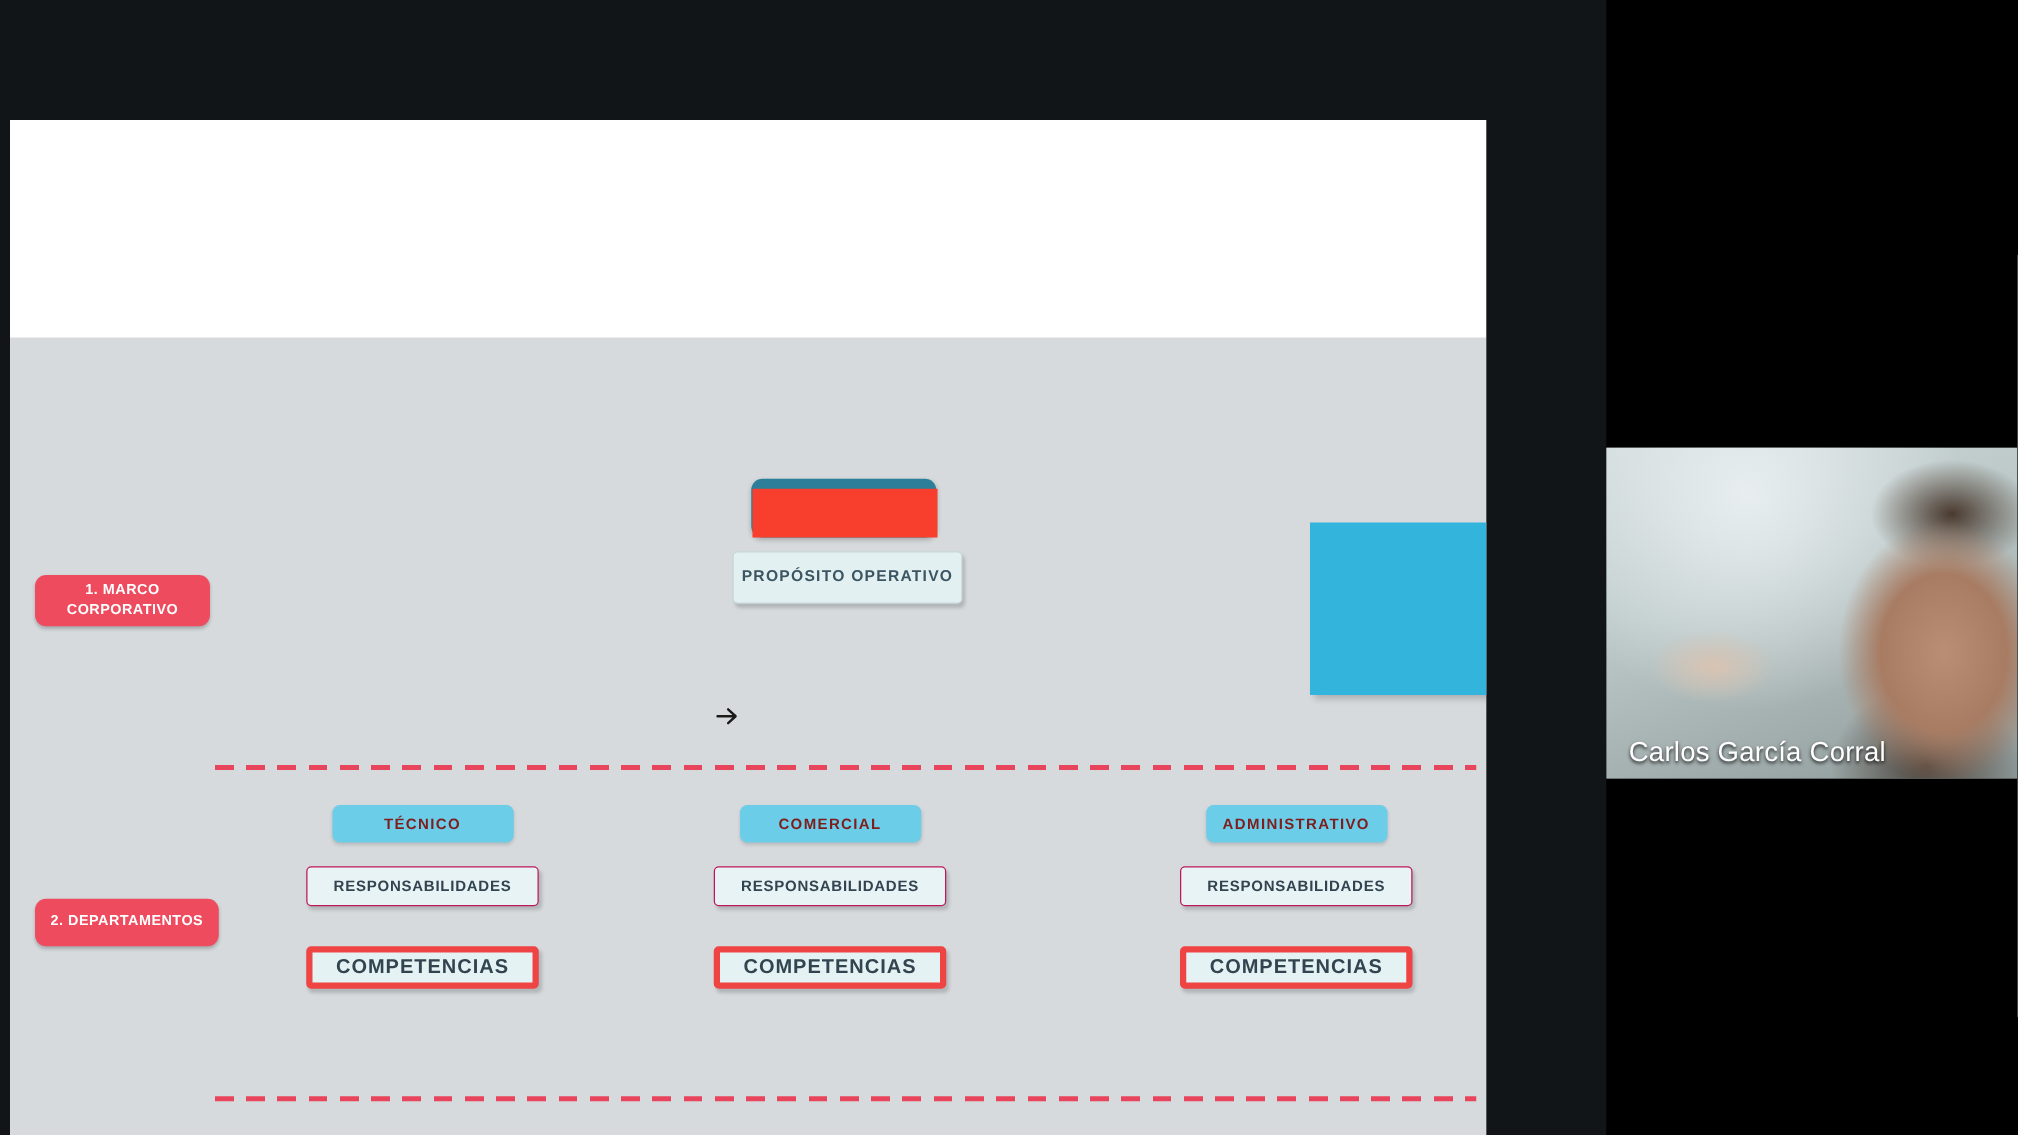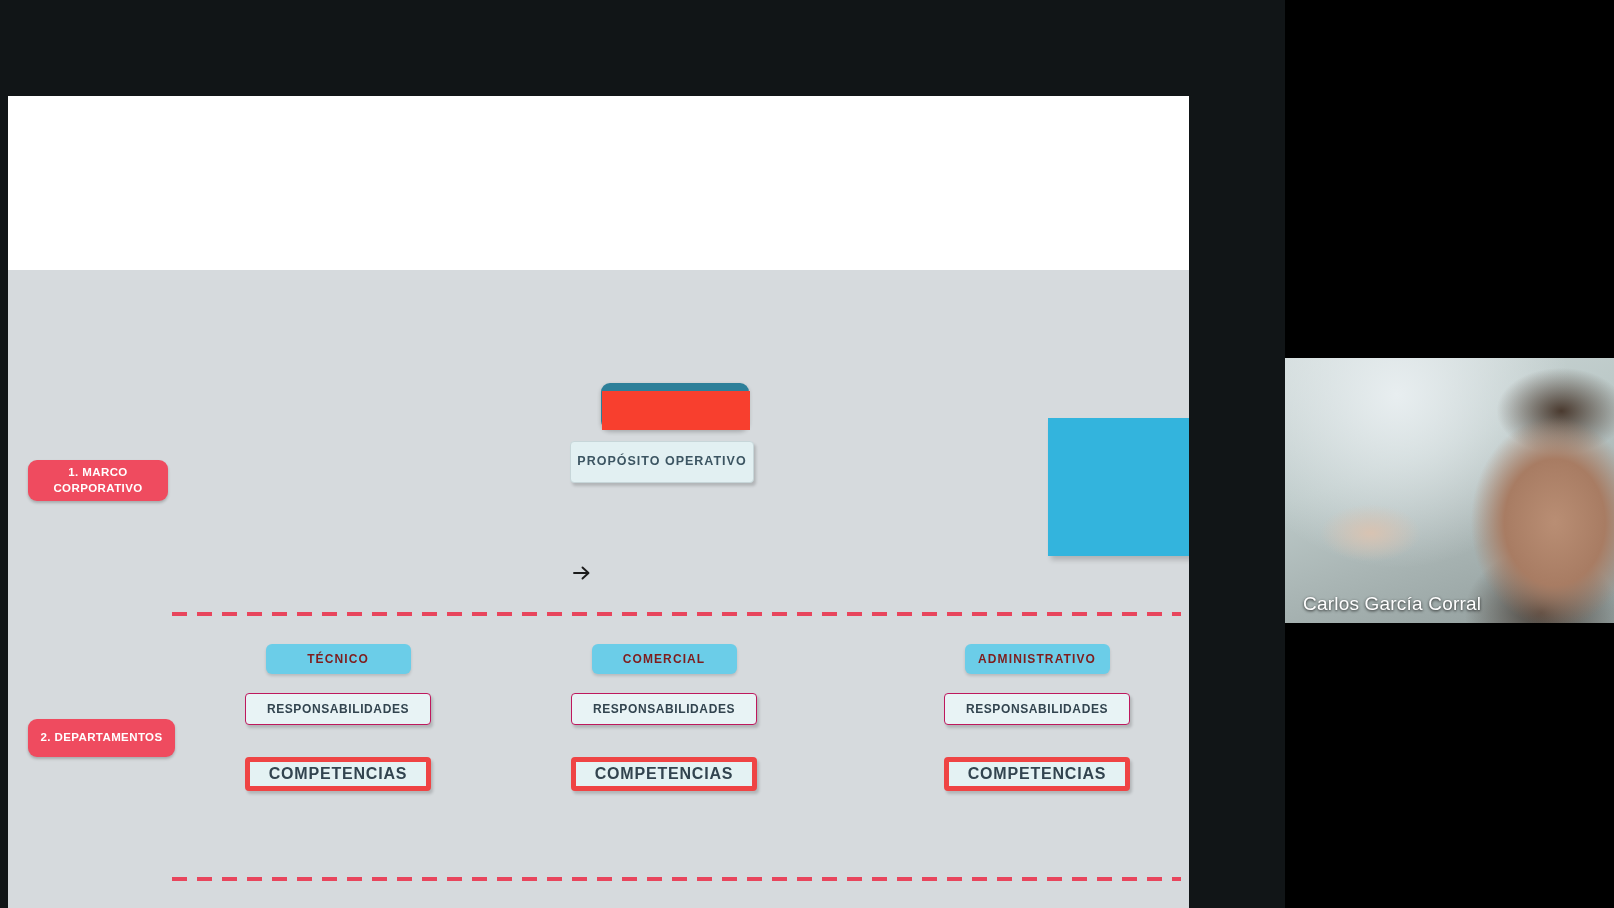--- a/index.html
+++ b/index.html
@@ -68,21 +68,21 @@
     border:1px solid #c7d6d9;
     border-radius:4px;
     color:#3c5562;
     font-weight:bold;
     letter-spacing:1px;
     display:flex; align-items:center; justify-content:center;
     text-align:center;
     box-shadow:2px 3px 3px rgba(0,0,0,.17);
     line-height:1.25;
   }
-  #box-proposito{ left:562px; top:171px; width:184px; height:42px; font-size:12.5px; }
+  #box-proposito{ left:578px; top:171px; width:184px; height:42px; font-size:12.5px; }
   #box-departamentos{ left:524px; top:233px; width:284px; height:42px; font-size:12.5px; }
 
   #side-cyan-block{
     position:absolute; left:1040px; top:148px; width:180px; height:138px;
     background:#33b4dd;
     box-shadow:3px 4px 5px rgba(0,0,0,.18);
   }
 
   
   #cursor-arrow{
@@ -136,21 +136,21 @@
     background:
       radial-gradient(ellipse 120px 150px at 82% 62%, #b98e74 0%, #a87c63 42%, rgba(168,124,99,0) 70%),
       radial-gradient(ellipse 90px 60px at 84% 20%, #4a3a2f 0%, rgba(74,58,47,0) 72%),
       radial-gradient(ellipse 110px 90px at 78% 96%, #4a413a 0%, rgba(74,65,58,0) 70%),
       radial-gradient(ellipse 70px 40px at 26% 66%, #d8c3b2 0%, rgba(216,195,178,0) 72%),
       radial-gradient(circle at 34% 14%, #e8eef0 0%, rgba(232,238,240,0) 55%),
       linear-gradient(160deg,#cfd9d9 0%,#bcc9c8 38%,#aab6b5 62%,#8e9a99 100%);
   }
   #video-name-label{
     position:absolute; left:18px; bottom:8px;
-    color:#ffffff; font-size:19px;
+    color:#ffffff; font-size:22px;
     text-shadow:0 1px 3px rgba(0,0,0,.85);
     letter-spacing:.2px;
   }
 </style>
 </head>
 <body>
 
 <div id="app-root">
 
   <div id="right-dark-panel"></div>

